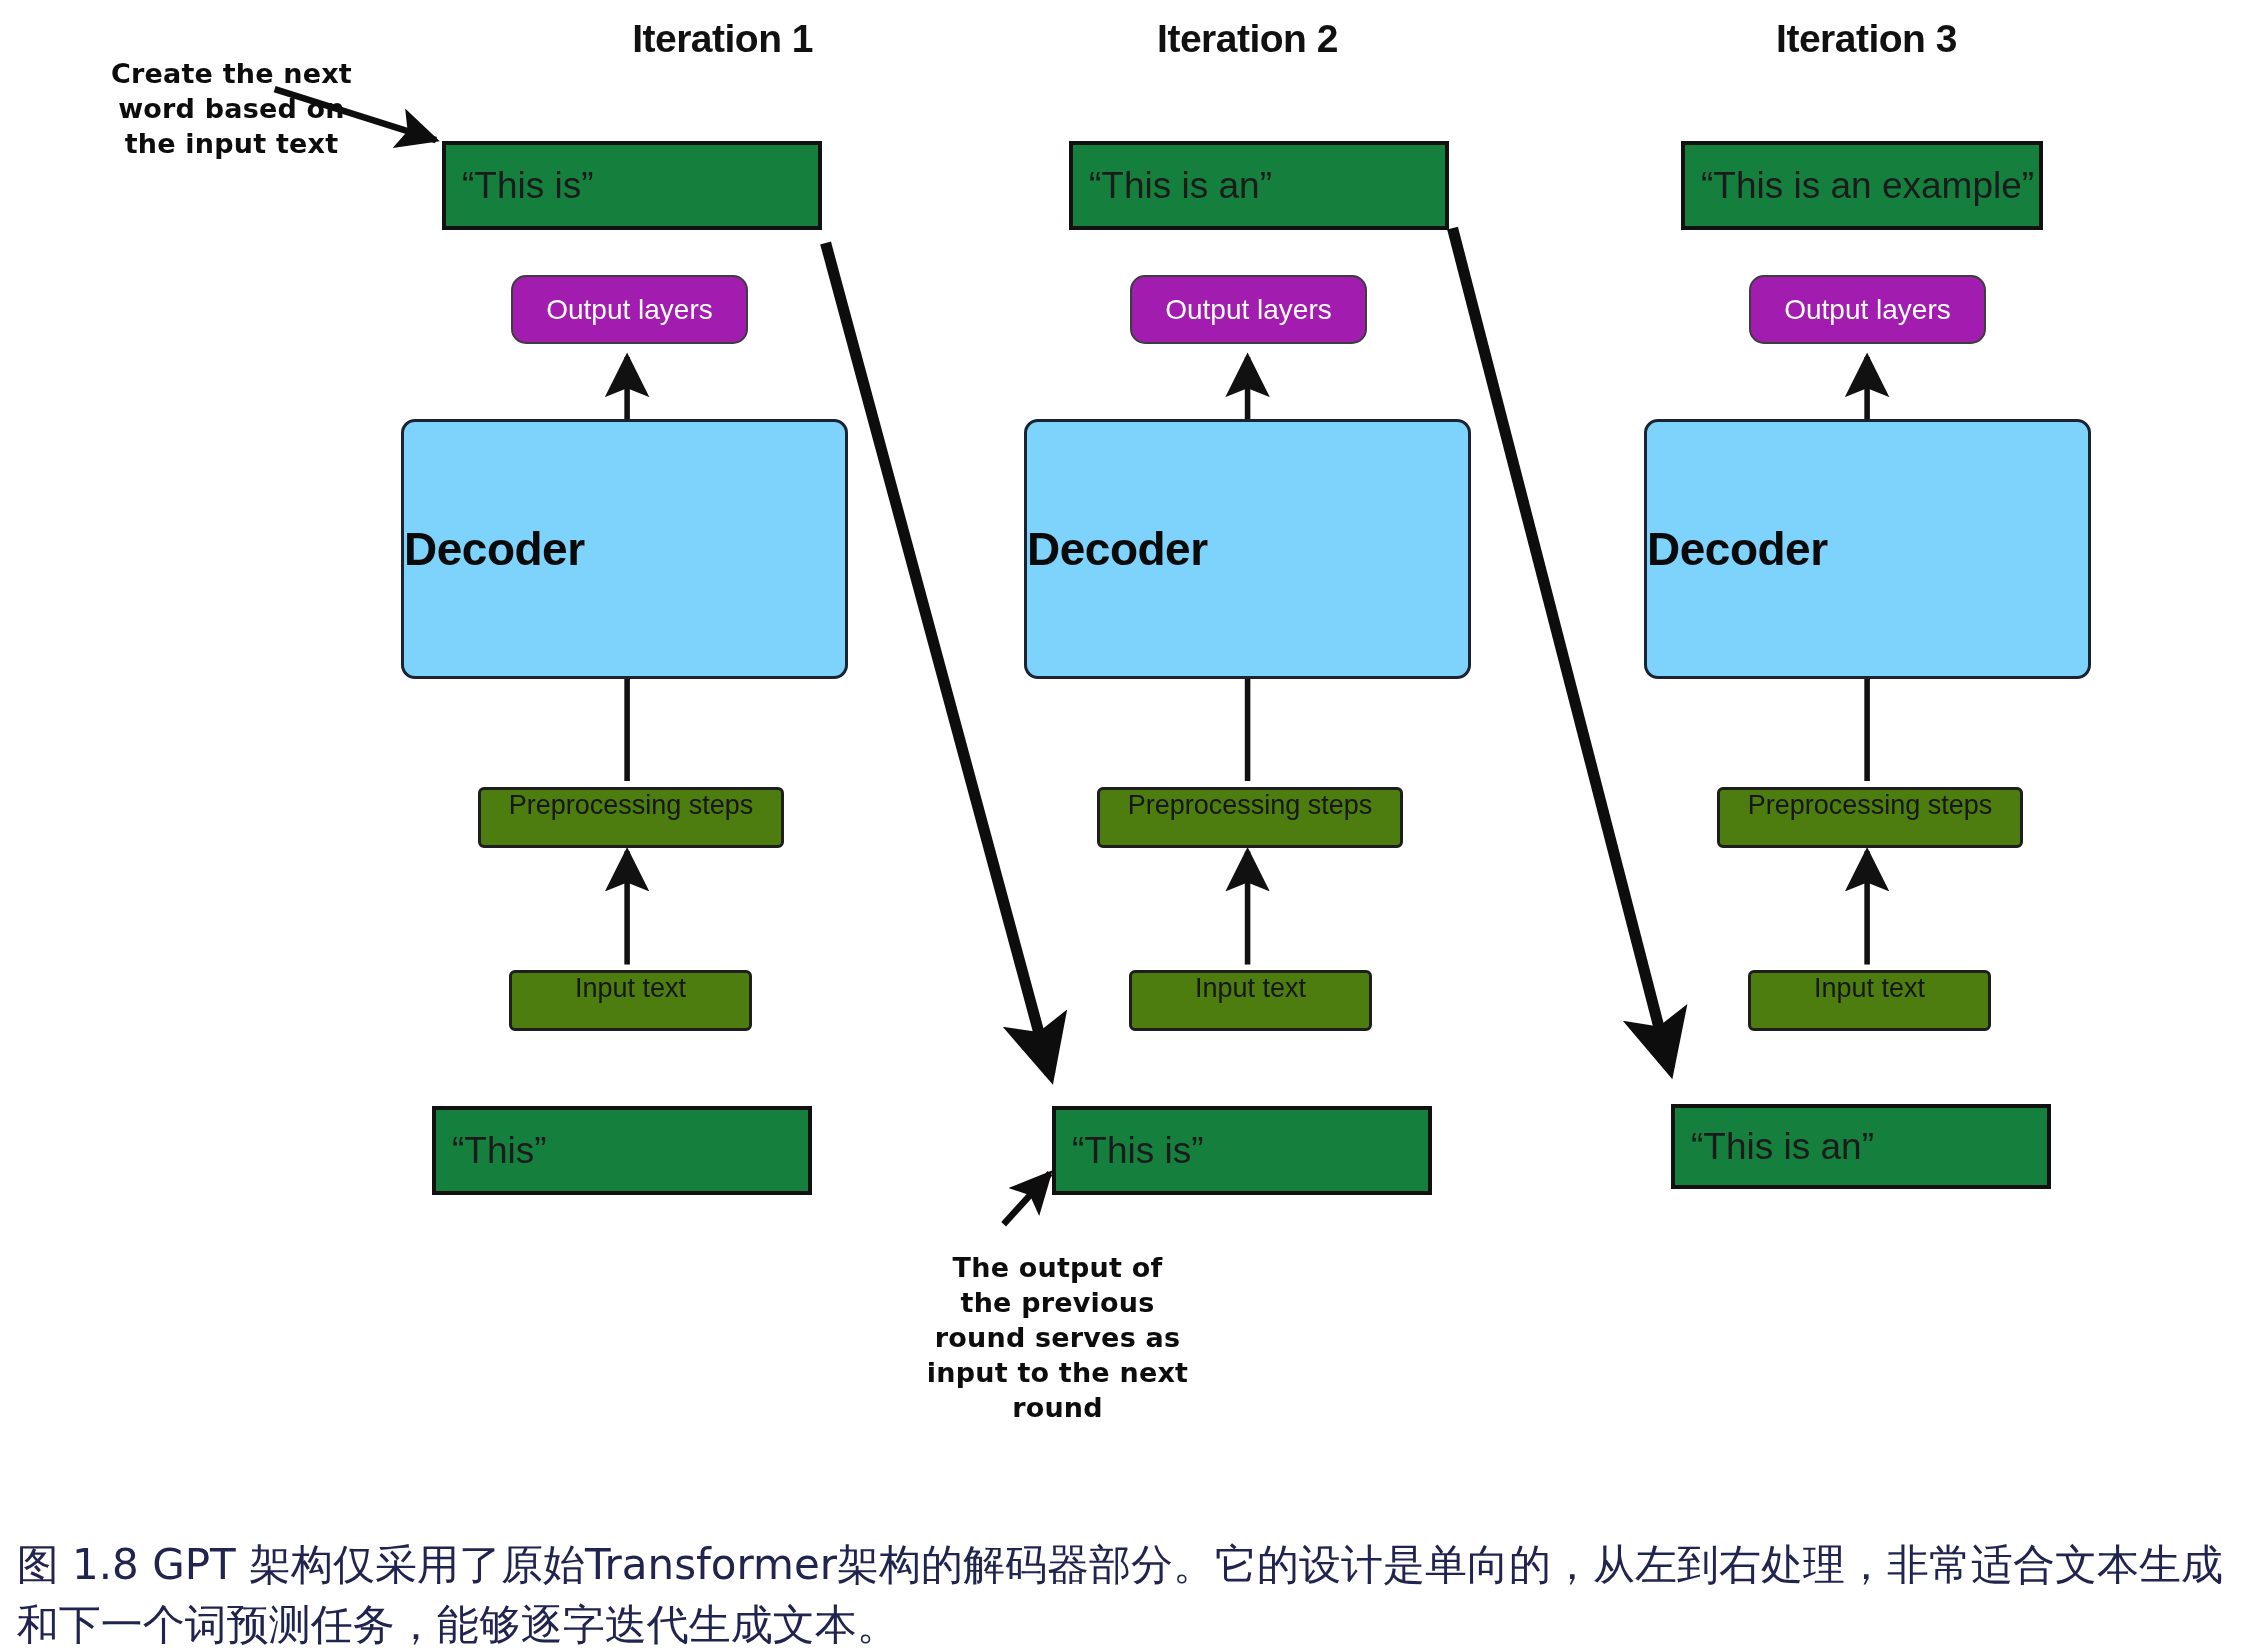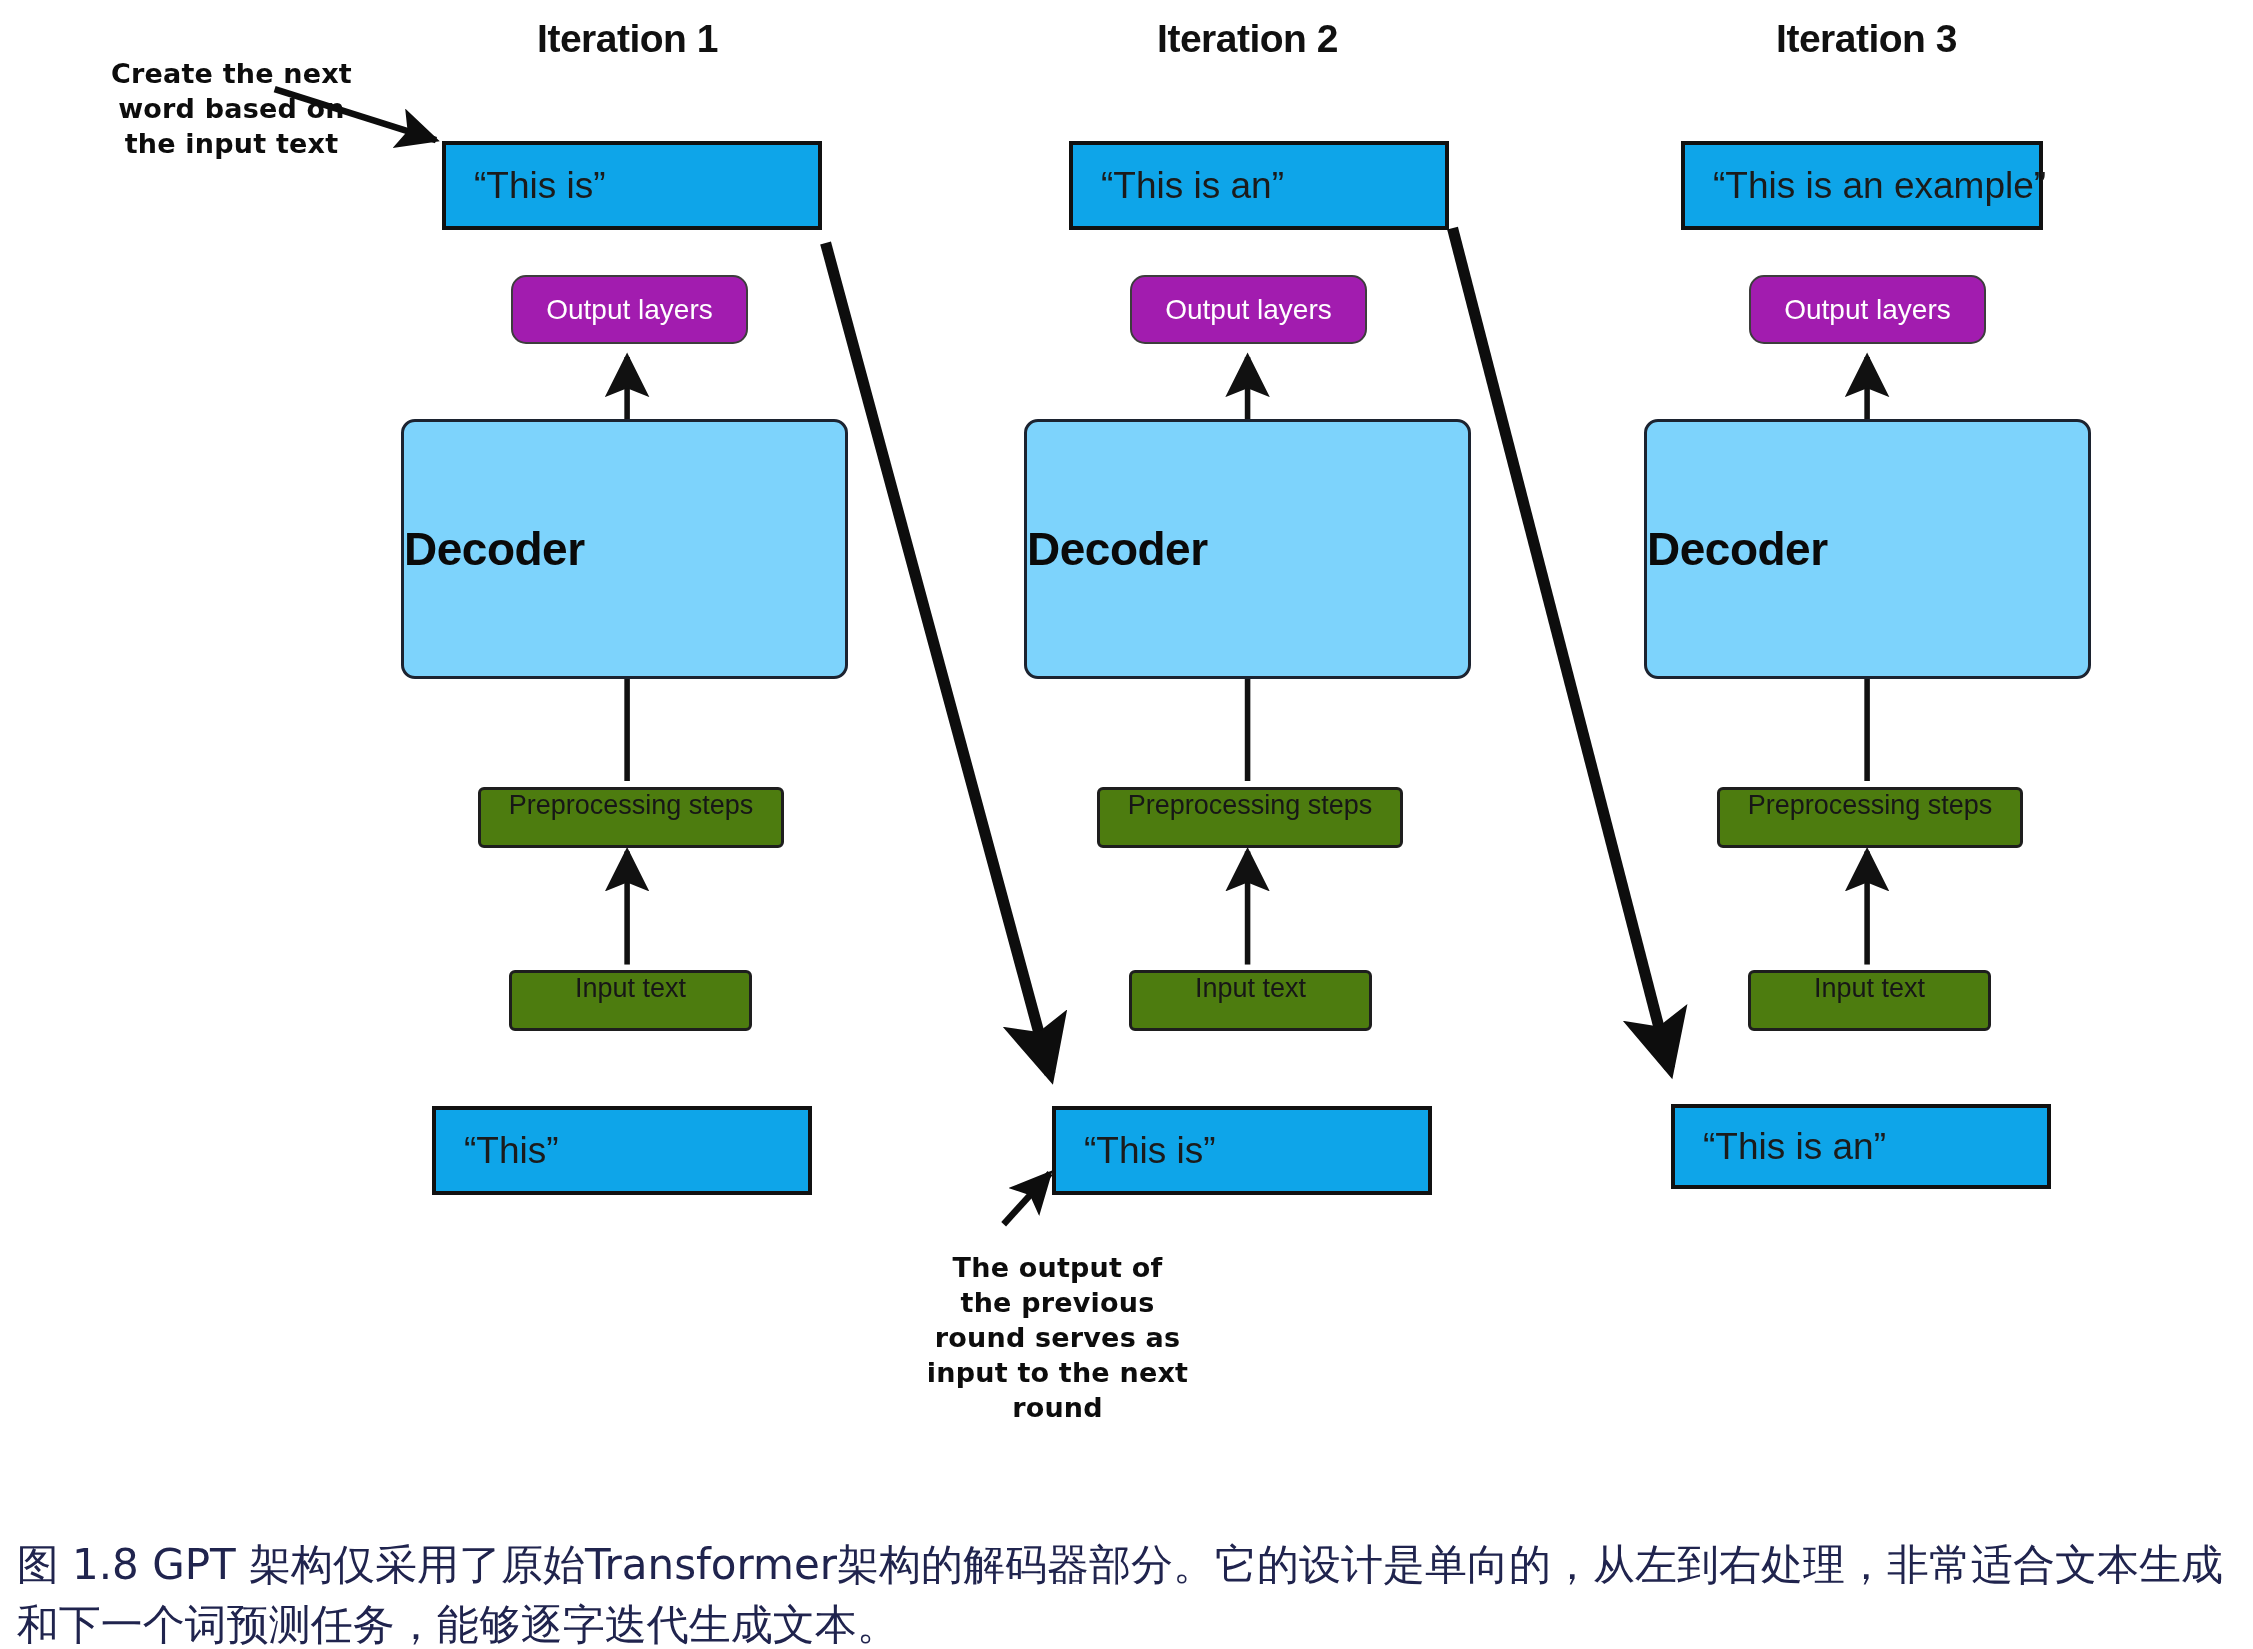--- a/index.html
+++ b/index.html
@@ -41,25 +41,25 @@
     font-size: 27px;
     line-height: 1.30;
     color: #0d0d0d;
     text-align: center;
     letter-spacing: 0.2px;
   }
 
   
   .text-box {
     border: 4.6px solid #111111;
-    background: #0ea5e9;
+    background: #15803d;
     box-sizing: border-box;
     display: flex;
     align-items: center;
-    padding-left: 28px;
+    padding-left: 16px;
   }
   .text-box span {
     font-size: 37px;
     color: #1b1b1b;
     white-space: nowrap;
   }
 
   
   .output-layers {
     background: #a21caf;
@@ -164,21 +164,21 @@
 
     <line x1="890" y1="262" x2="1132" y2="1158" stroke="#0d0d0d" stroke-width="12" marker-end="url(#ah-thick)"></line>
 
     <line x1="1566" y1="246" x2="1800" y2="1152" stroke="#0d0d0d" stroke-width="12" marker-end="url(#ah-thick)"></line>
   </svg>
 
   <div class="abs annotation" style="left:923px; top:1250px; width:269px;">The output of the previous round serves as input to the next round</div>
 
   <div class="abs annotation" style="left:97px; top:56px; width:269px;">Create the next word based on the input text</div>
 
-  <div class="abs col-title" style="left:442px; top:16.7px; width:371px;">Iteration 1</div>
+  <div class="abs col-title" style="left:442px; top:16.7px; width:371px;text-align:right;">Iteration 1</div>
 
   <div class="abs text-box" style="left:442px; top:141px; width:380px; height:89px;">
     <span>“This is”</span>
   </div>
 
   <div class="abs output-layers" style="left:511px; top:275px; width:237px; height:69px;">
     <span>Output layers</span>
   </div>
 
   <div class="abs decoder" style="left:401px; top:419px; width:447px; height:260px;">

